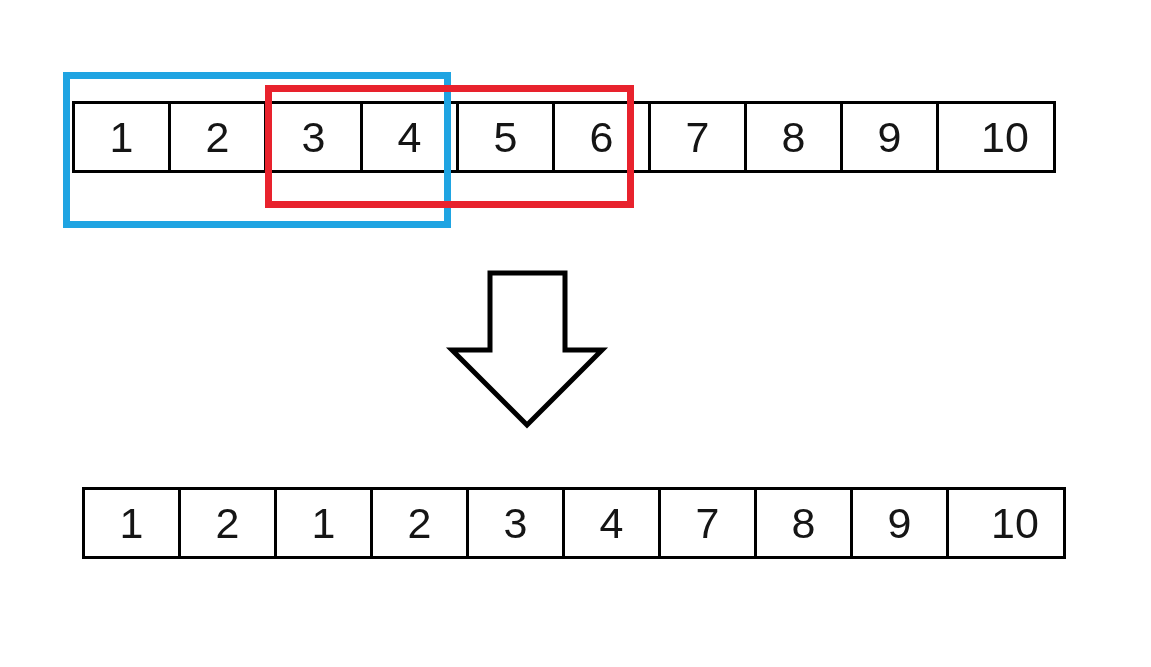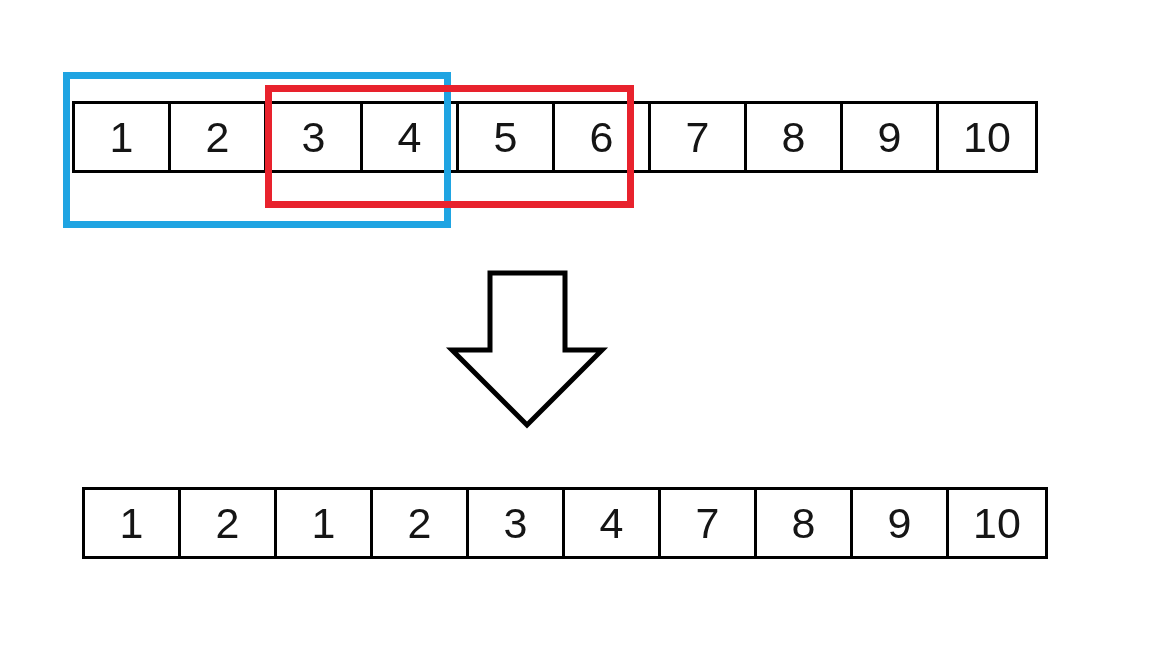--- a/index.html
+++ b/index.html
@@ -28,21 +28,21 @@
     box-sizing: border-box;
     width: 96px;
     border-right: 3px solid var(--line, #000);
     display: flex;
     align-items: center;
     justify-content: center;
     font-size: 43px;
     color: #151515;
     line-height: 1;
   }
-  .arr-cell:last-child { border-right: none; }
+  .arr-cell:last-child { border-right: none; margin-left: 18px; }
 
   .top-array    { left: 72px;  top: 101px; }
   .bottom-array { left: 82px;  top: 487px; }
 
   .hl-rect {
     position: absolute;
     box-sizing: border-box;
     background: transparent;
   }
   .hl-blue {

